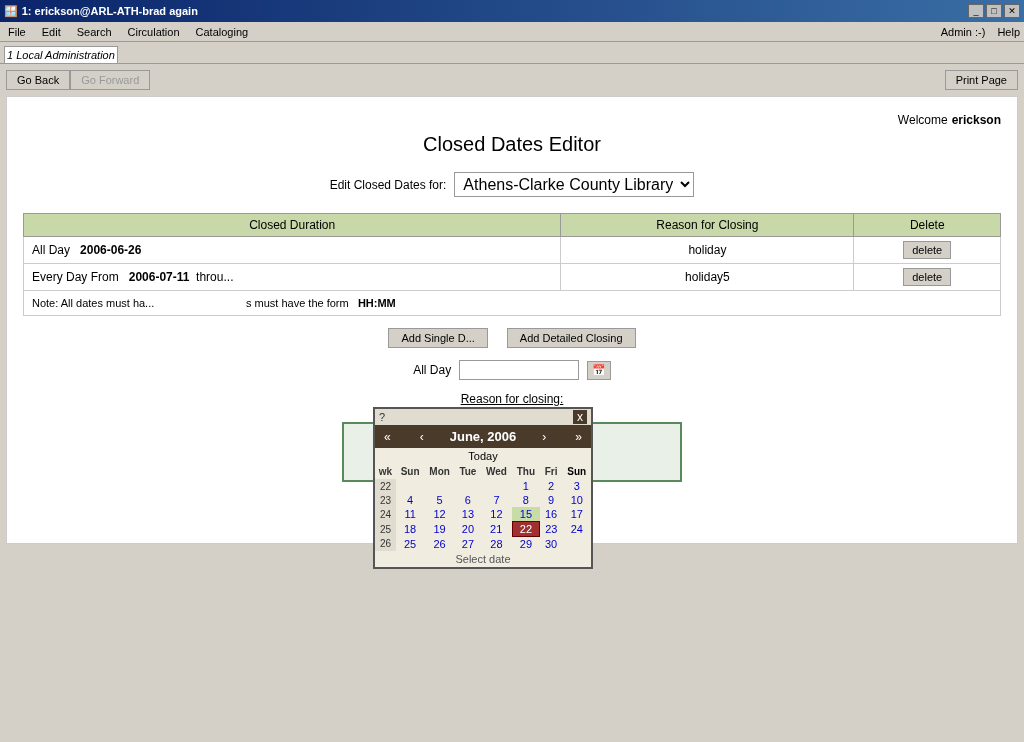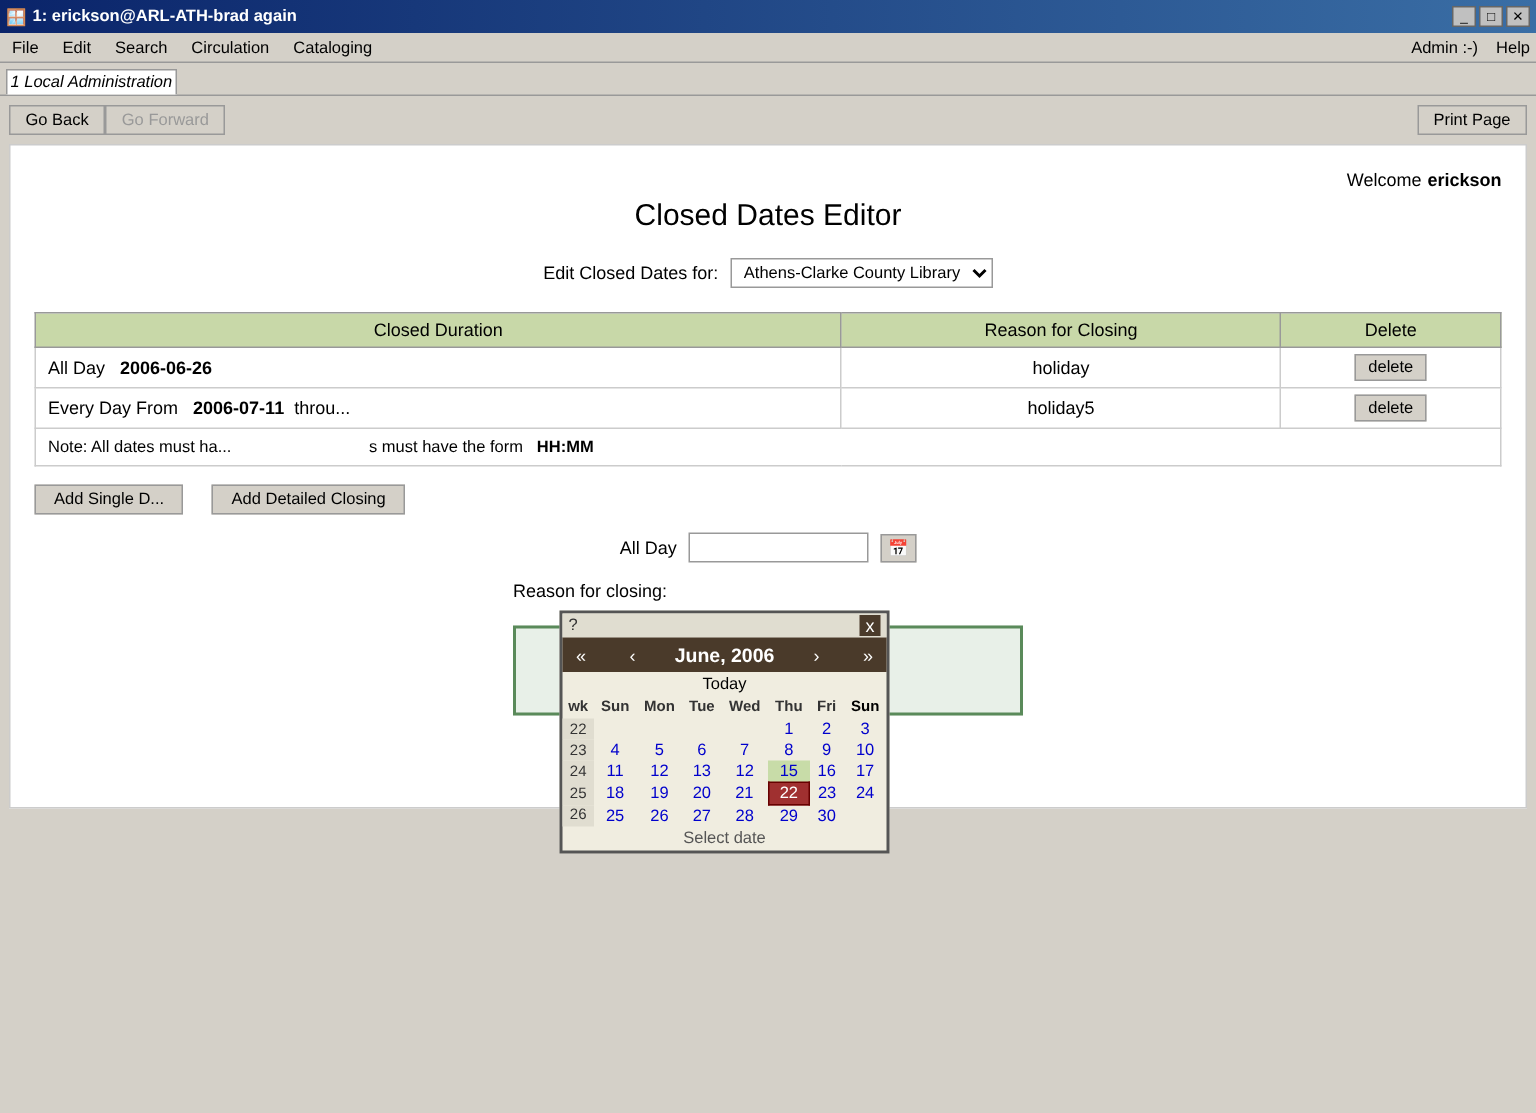--- a/index.html
+++ b/index.html
@@ -122,21 +122,21 @@
       align-items: center;
       justify-content: center;
       gap: 8px;
       margin-bottom: 16px;
       font-size: 12px;
     }
     .library-select {
       background: white;
       border: 1px solid #999;
       padding: 2px 4px;
-      font-size: 11px;
+      font-size: 16px;
       cursor: pointer;
     }
 
     
     .closed-table {
       width: 100%;
       border-collapse: collapse;
       margin-bottom: 12px;
     }
     .closed-table th {
@@ -163,20 +163,21 @@
       padding: 2px 8px;
       font-size: 11px;
       cursor: pointer;
       display: block;
       margin: 0 auto;
     }
 
     
     .add-buttons-row {
       display: flex;
+      justify-content: center;
       gap: 19px;
       margin-bottom: 12px;
       position: relative;
     }
     .add-btn {
       background: #d4d0c8;
       border: 1px solid #999;
       padding: 3px 12px;
       font-size: 11px;
       cursor: pointer;
@@ -207,22 +208,23 @@
 
     
     .reason-row {
       display: flex;
       justify-content: center;
       margin-bottom: 12px;
       font-size: 12px;
     }
     .reason-label {
       margin-bottom: 16px;
-      text-align: left;
+      text-align: center;
       display: block;
+      text-decoration: underline;
     }
     .reason-container { text-align: center; }
     .reason-textarea {
       width: 340px;
       height: 60px;
       border: 2px solid #5a8a5a;
       background: #e8f0e8;
       padding: 4px;
       font-size: 12px;
       resize: none;

